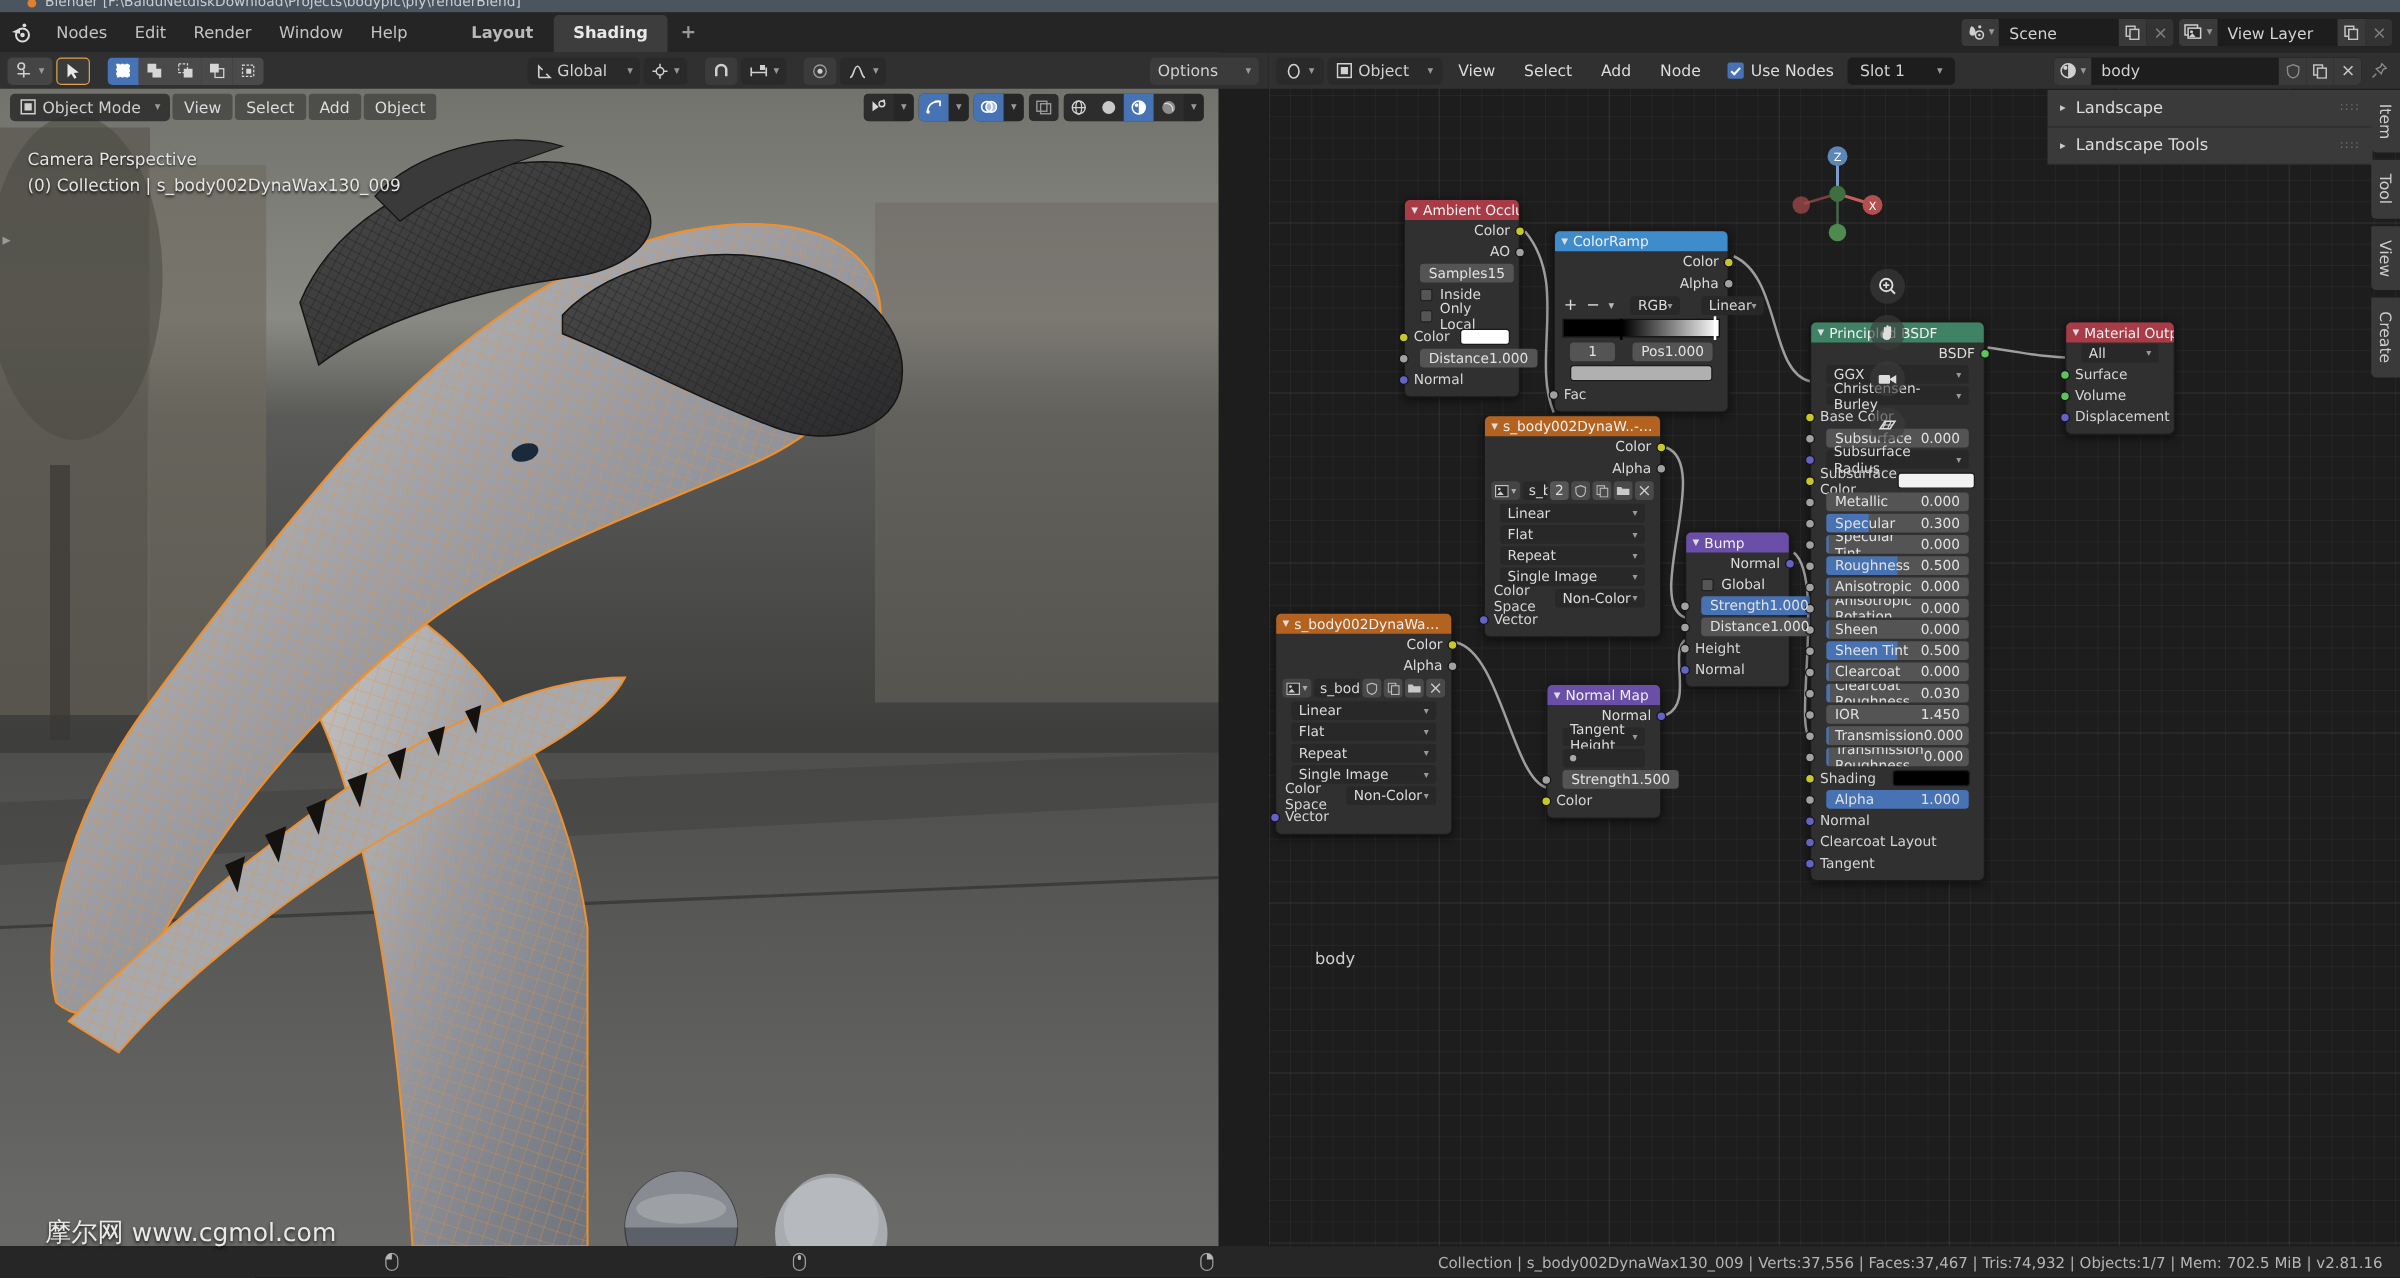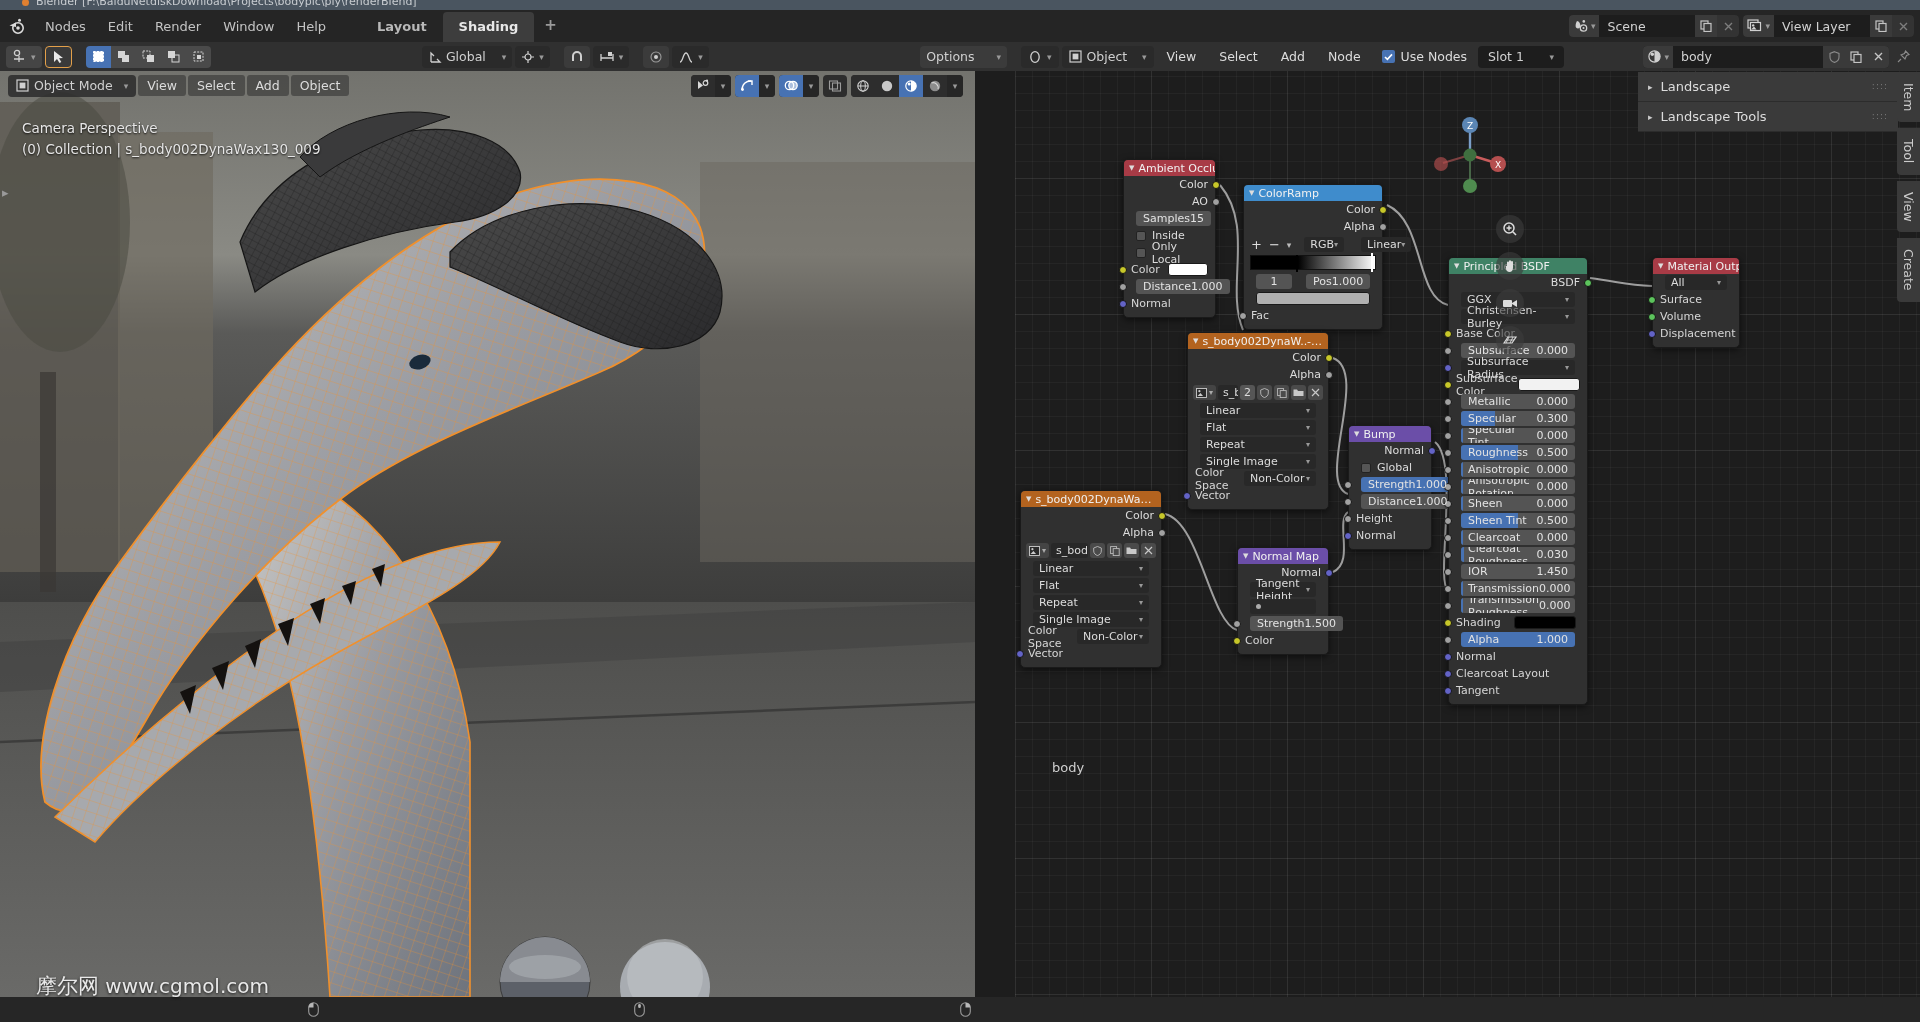--- a/index.html
+++ b/index.html
@@ -1252,13 +1252,14 @@
         <rect x="0.7" y="0.7" width="9.6" height="13.6" rx="4.8" fill="none" stroke="#9b9b9b" stroke-width="1.1"></rect>
         <rect x="4.2" y="2" width="2.6" height="4" rx="1.3" fill="#b8b8b8"></rect>
       </svg>
   </div>
   <div class="sb-icon" style="margin-left:300px">
     <svg width="11" height="15" viewBox="0 0 11 15">
         <rect x="0.7" y="0.7" width="9.6" height="13.6" rx="4.8" fill="none" stroke="#9b9b9b" stroke-width="1.1"></rect>
         <path d="M10.3 5.5 V5 A4.8 4.8 0 0 0 5.5 0.7 V5.5 Z" fill="#b8b8b8"></path>
       </svg>
   </div>
+  <div id="sb-stats">Collection | s_body002DynaWax130_009 | Verts:37,556 | Faces:37,467 | Tris:74,932 | Objects:1/7 | Mem: 702.5 MiB | v2.81.16</div>
 </div>
 
 </body></html>

